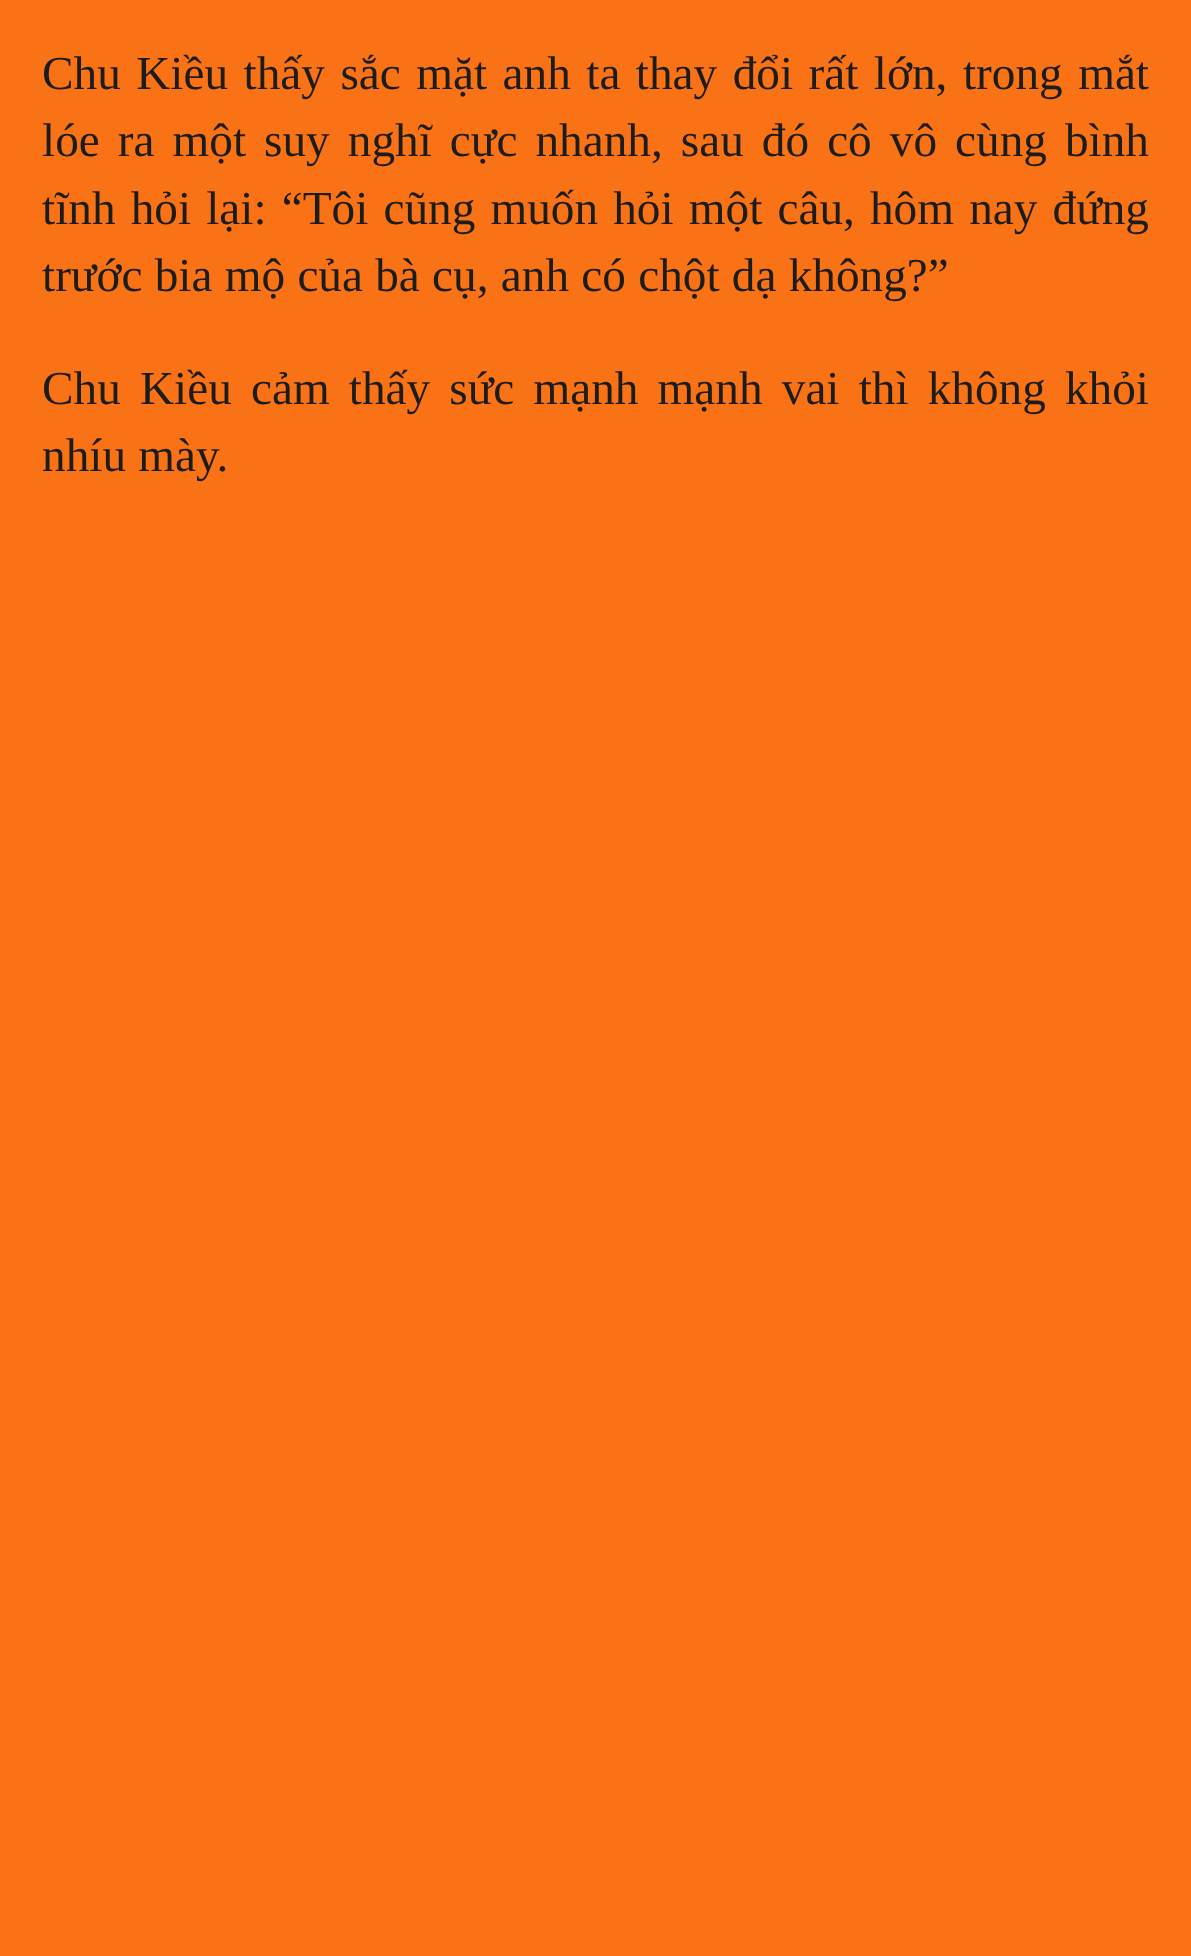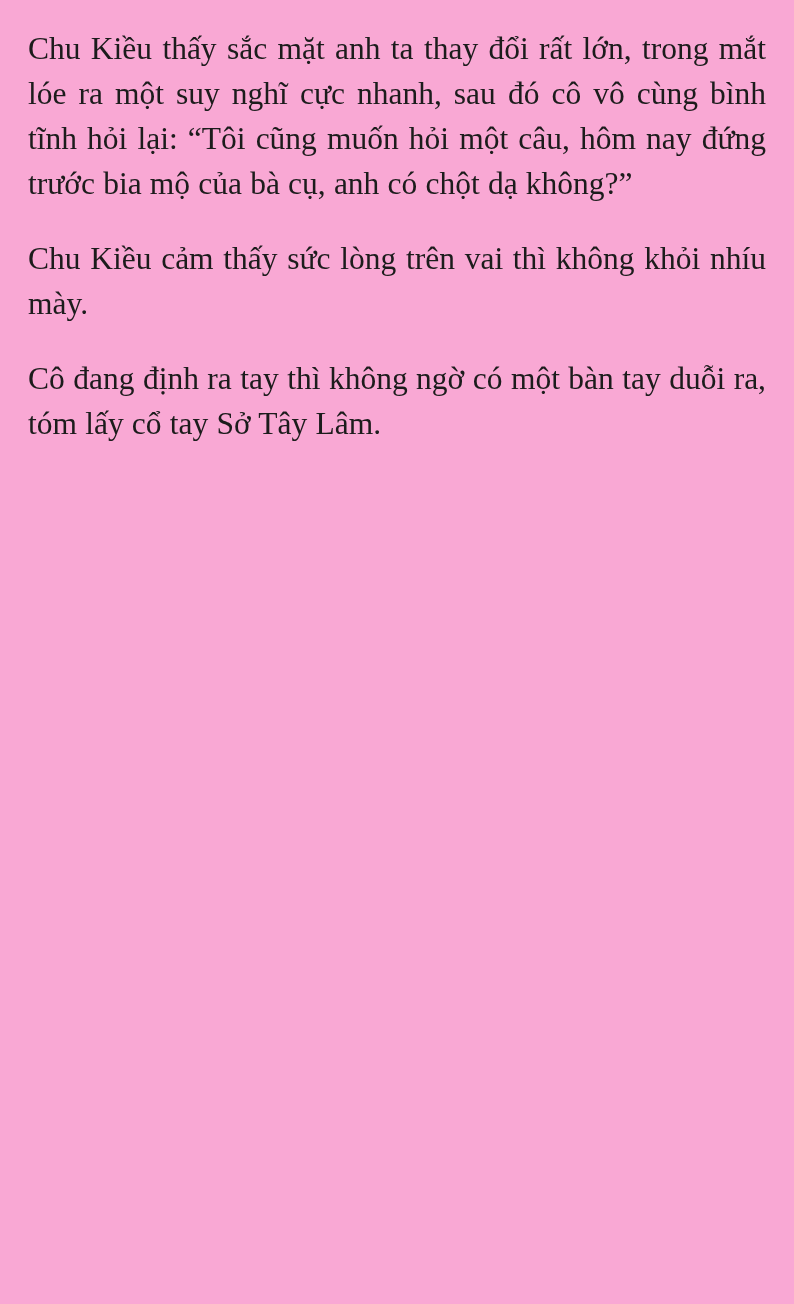--- a/index.html
+++ b/index.html
@@ -10,21 +10,21 @@
   body {
     width: 794px;
     min-height: 1304px;
     font-family: "Liberation Serif", "DejaVu Serif", serif;
   }
   .page {
     width: 794px;
     min-height: 1304px;
     box-sizing: border-box;
     padding: 26px 28px 20px 28px;
-    background: #f9a8d4;
+    background: #f97316;
   }
   .reader-body {
     display: block;
   }
   p.para {
     margin: 0 0 30px 0;
     font-size: 31.5px;
     line-height: 45px;
     color: #1c1c1c;
     text-align: justify;
@@ -36,16 +36,15 @@
   p.para:last-child {
     margin-bottom: 0;
   }
 </style>
 </head>
 <body>
 
 <div class="page">
   <article class="reader-body">
     <p class="para">Chu Kiều thấy sắc mặt anh ta thay đổi rất lớn, trong mắt lóe ra một suy nghĩ cực nhanh, sau đó cô vô cùng bình tĩnh hỏi lại: “Tôi cũng muốn hỏi một câu, hôm nay đứng trước bia mộ của bà cụ, anh có chột dạ không?”</p>
-    <p class="para">Chu Kiều cảm thấy sức lòng trên vai thì không khỏi nhíu mày.</p>
-    <p class="para">Cô đang định ra tay thì không ngờ có một bàn tay duỗi ra, tóm lấy cổ tay Sở Tây Lâm.</p>
+    <p class="para">Chu Kiều cảm thấy sức mạnh mạnh vai thì không khỏi nhíu mày.</p>
   </article>
 </div>
 
 </body></html>

